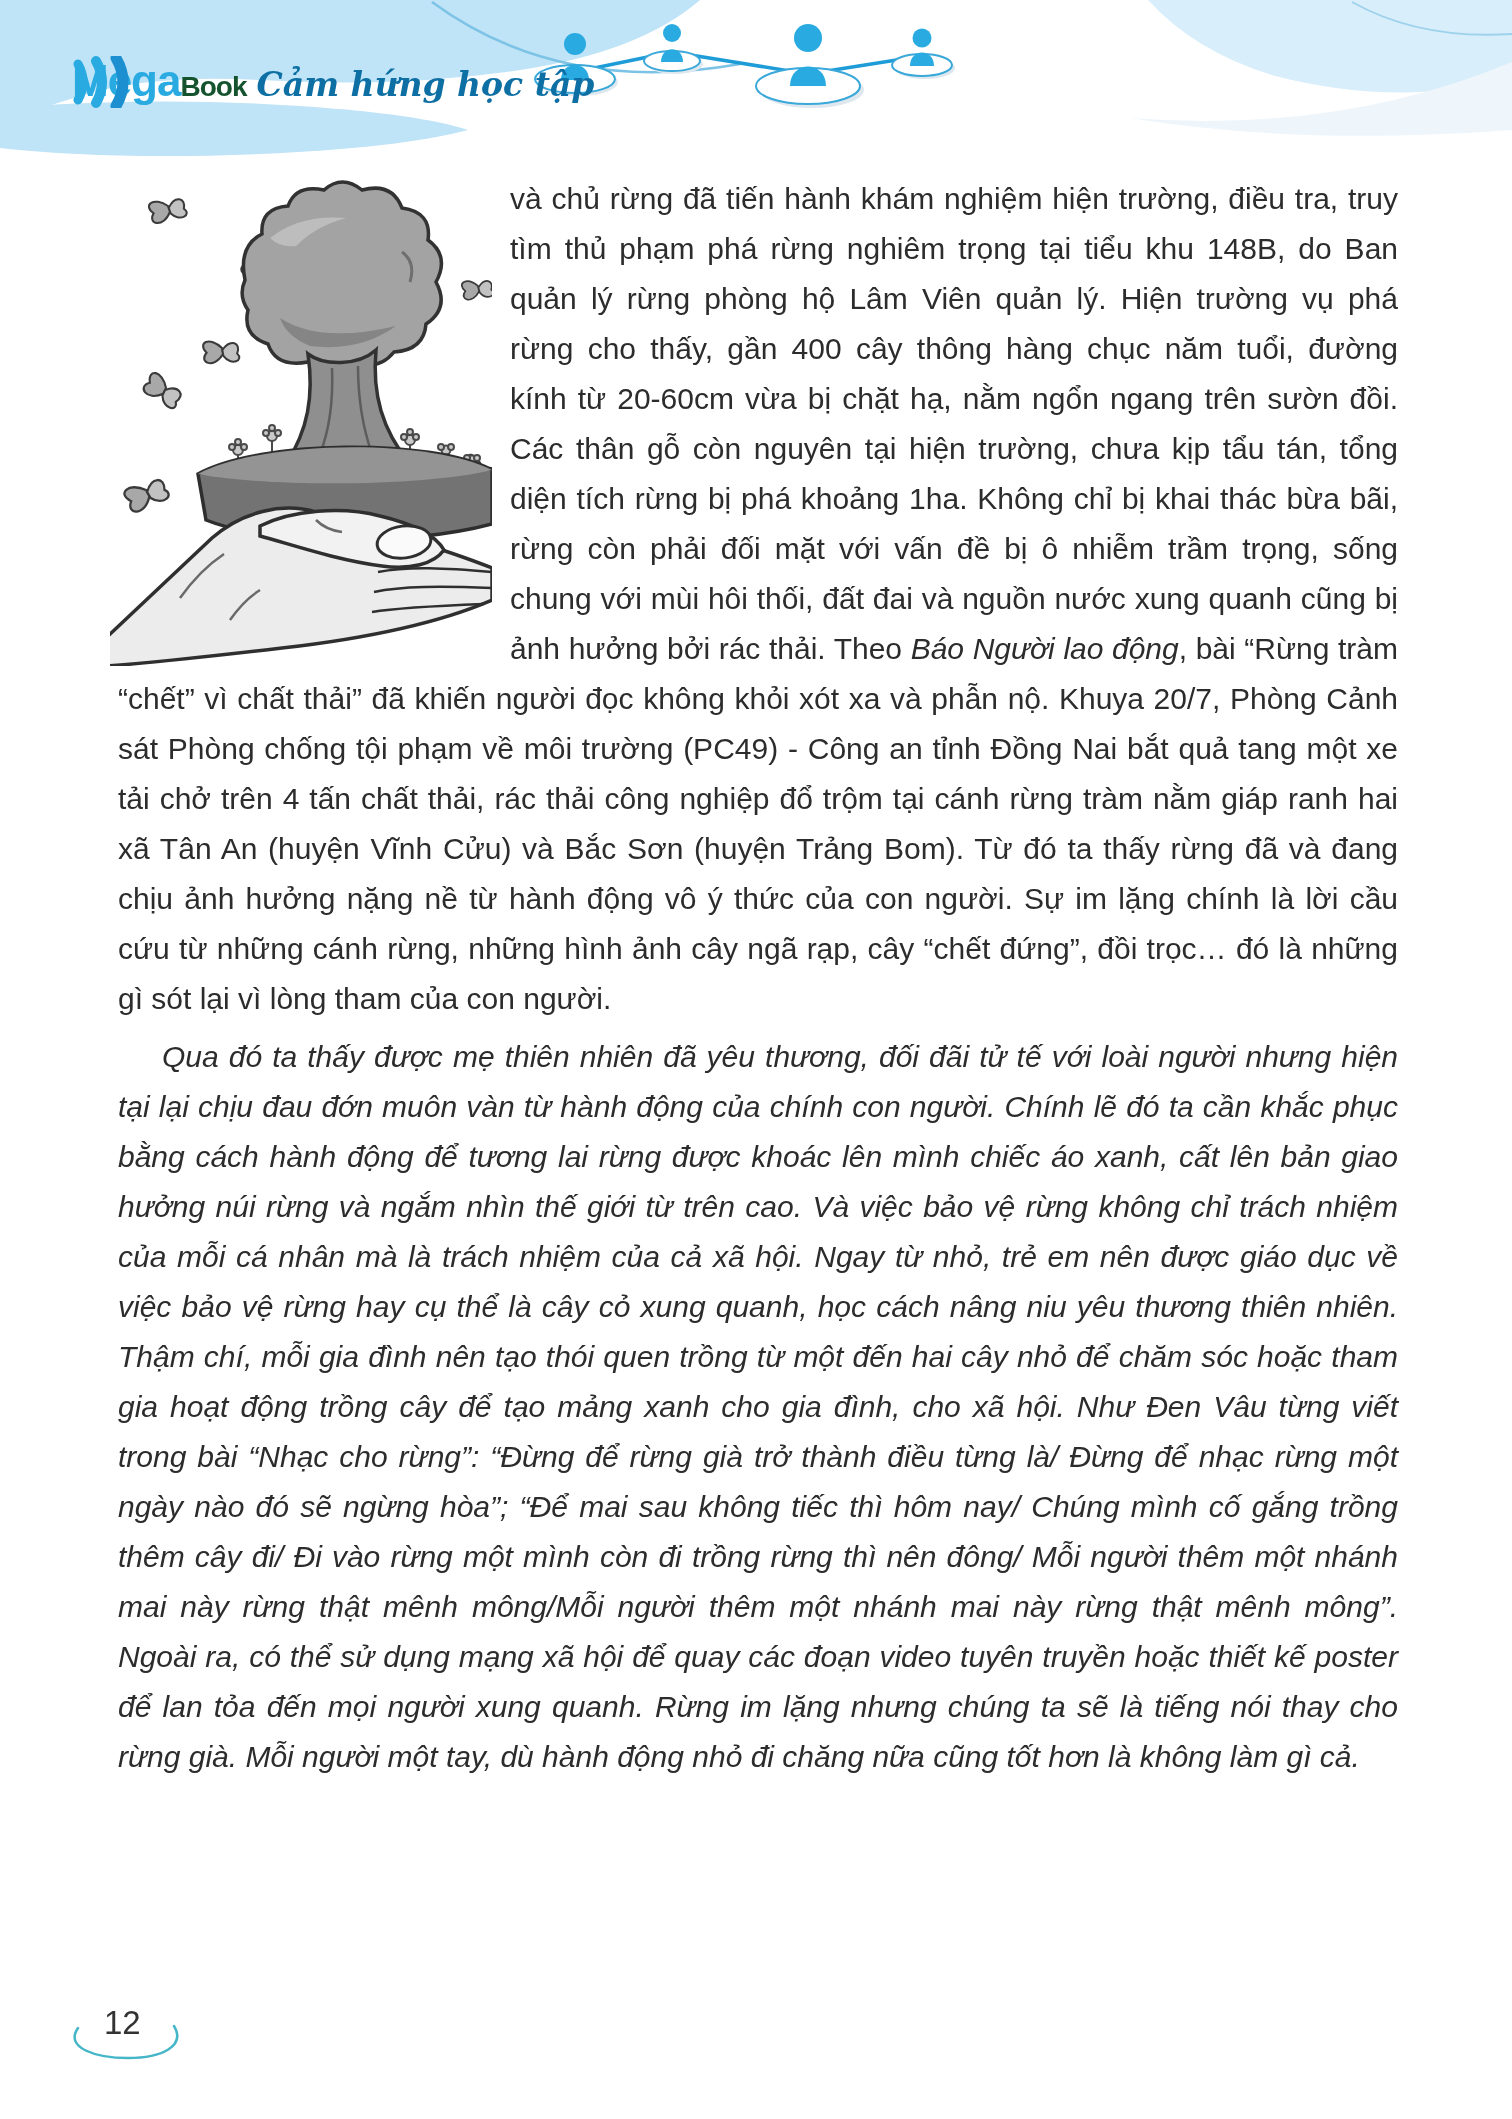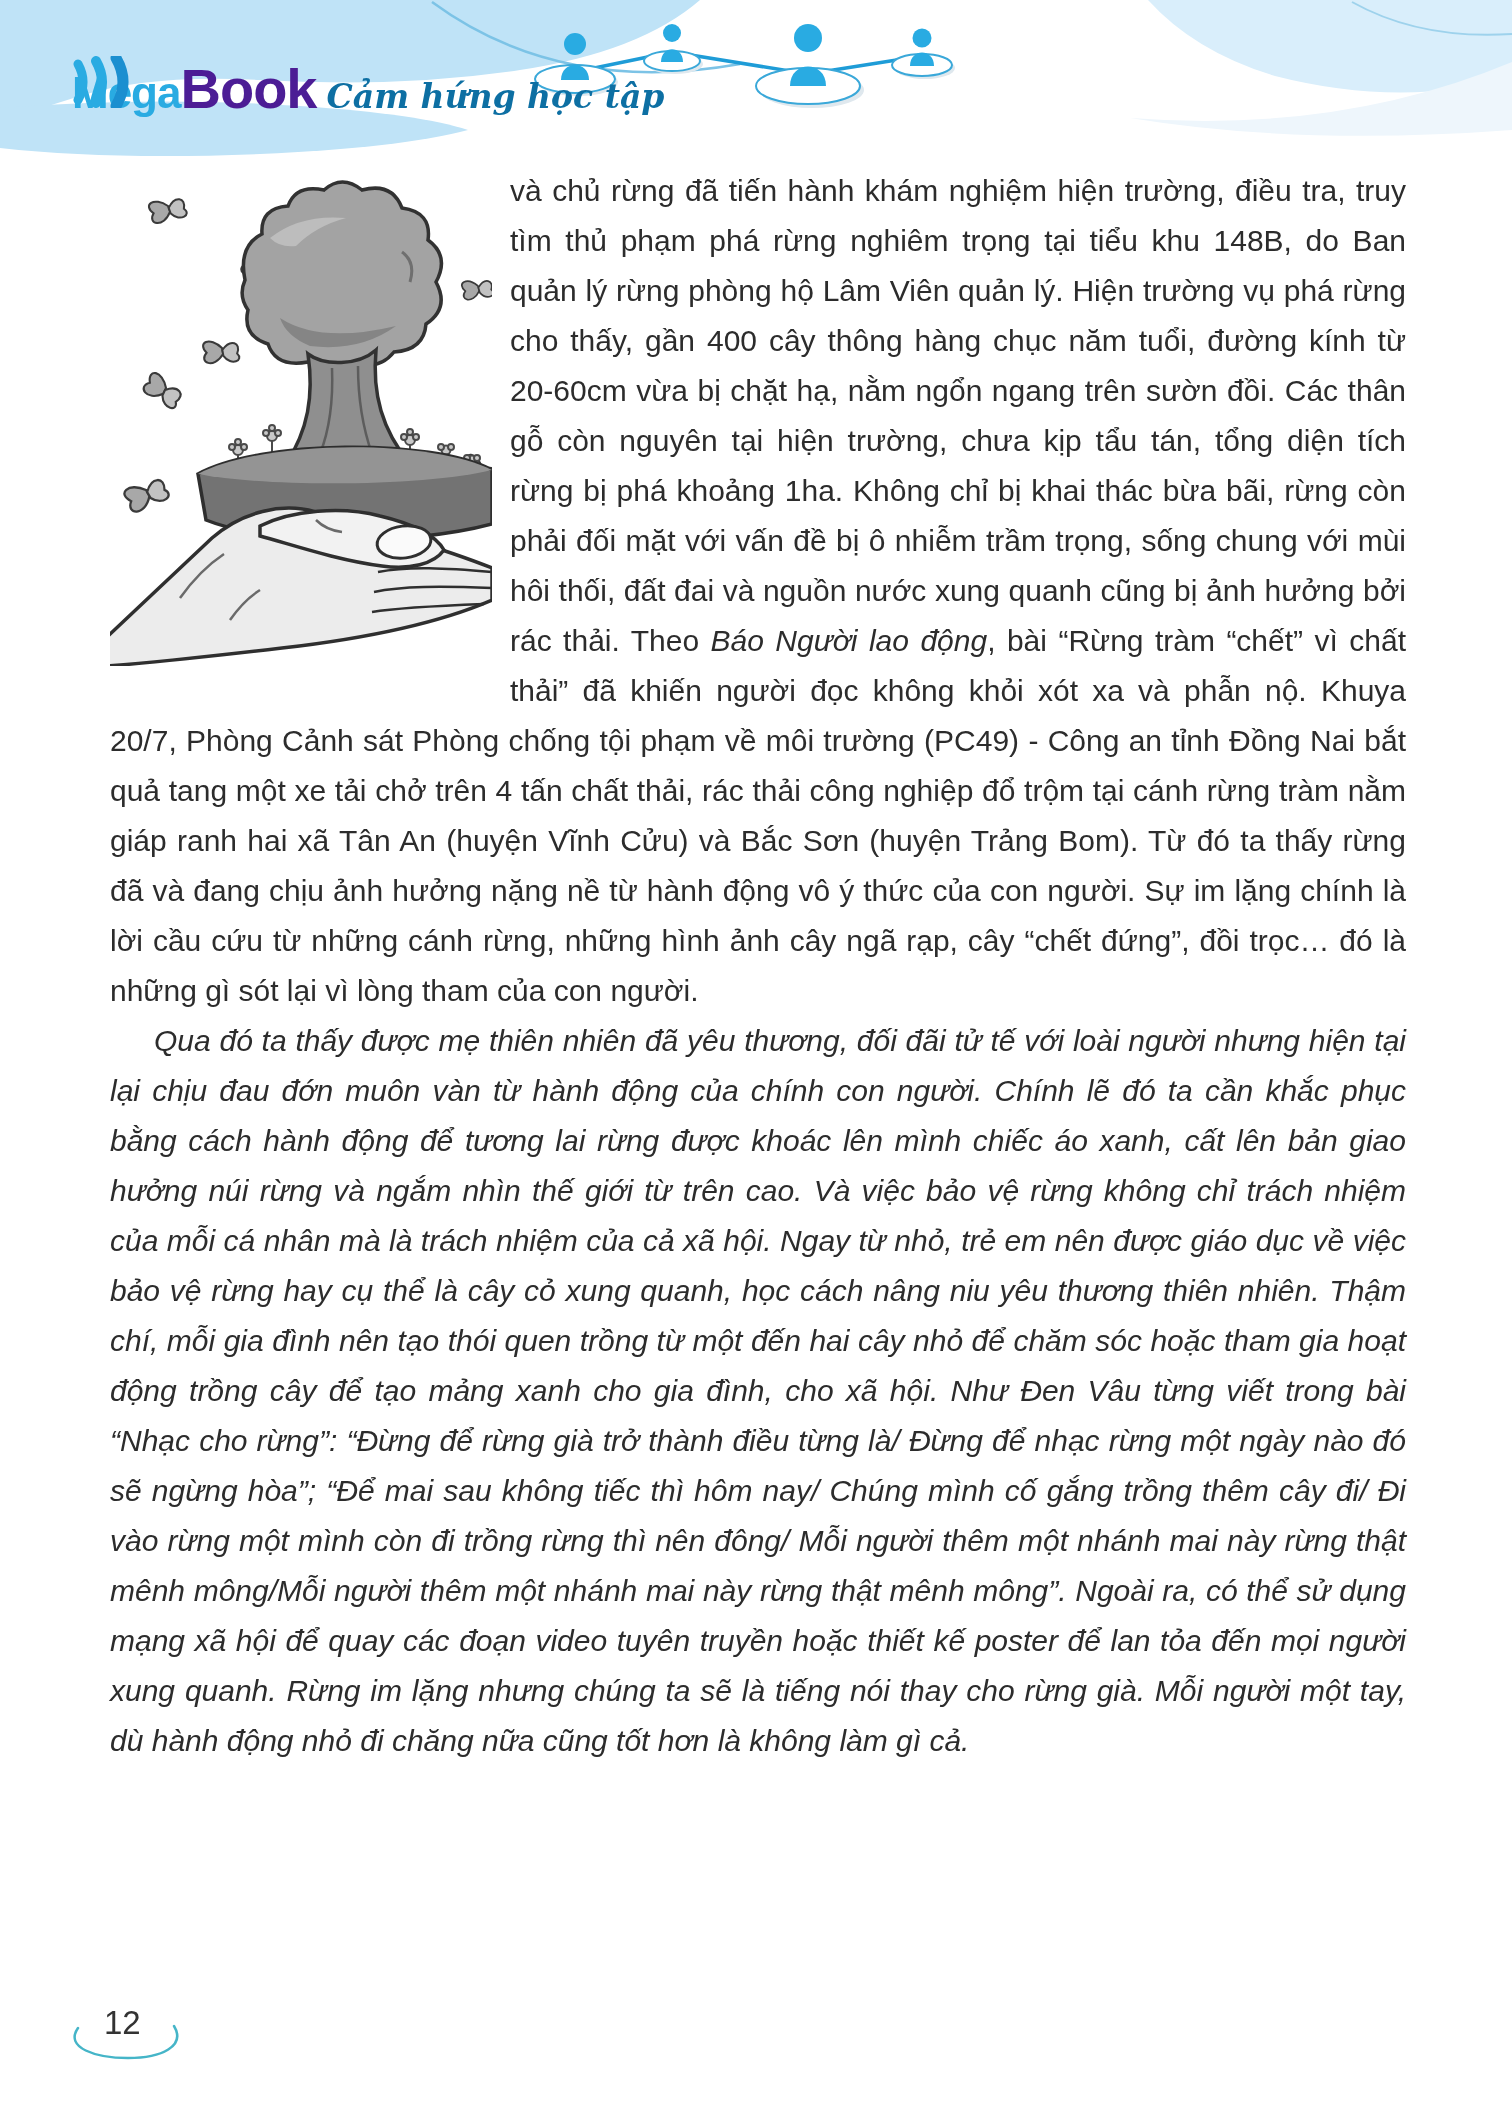--- a/index.html
+++ b/index.html
@@ -9,35 +9,35 @@
   }
   
   .header{position:absolute;top:0;left:0;width:1512px;height:160px;}
   .header svg{position:absolute;top:0;left:0;}
   .logo{
     position:absolute;left:72px;top:56px;display:flex;align-items:baseline;
     white-space:nowrap;z-index:3;
   }
   .logo-marks{display:inline-block;margin-right:6px;position:relative;top:5px;}
   .logo-mega{font-size:44px;font-weight:bold;letter-spacing:-1px;color:#29abe2;}
-  .logo-book{font-size:56px;font-weight:bold;letter-spacing:-1px;color:#4c1d95;}
+  .logo-book{font-size:28px;font-weight:bold;letter-spacing:-1px;color:#14532d;}
   .logo-tagline{
     font-family:"DejaVu Serif","Liberation Serif",serif;
     font-style:italic;font-weight:bold;font-size:33px;color:#0d6fa3;margin-left:10px;
   }
   
   .content{
     position:absolute;top:160px;left:0;width:1512px;
     padding:6px 106px 0 110px;box-sizing:border-box;
     font-size:30px;line-height:50px;text-align:justify;
   }
   .illustration{
     float:left;width:382px;height:498px;margin:2px 18px 4px 0;
   }
-  .para{margin:0;}
+  .para{margin:8px;}
   .para.indented{text-indent:44px;font-style:italic;}
   .italic-seg{font-style:italic;}
   
   .footer{position:absolute;left:0;top:1990px;width:300px;height:90px;padding-left:12px;}
   .footer svg{position:absolute;left:0;top:0;}
   .page-number{
     position:absolute;left:104px;top:14px;font-size:33px;color:#333;z-index:2;
   }
 </style>
 </head>

